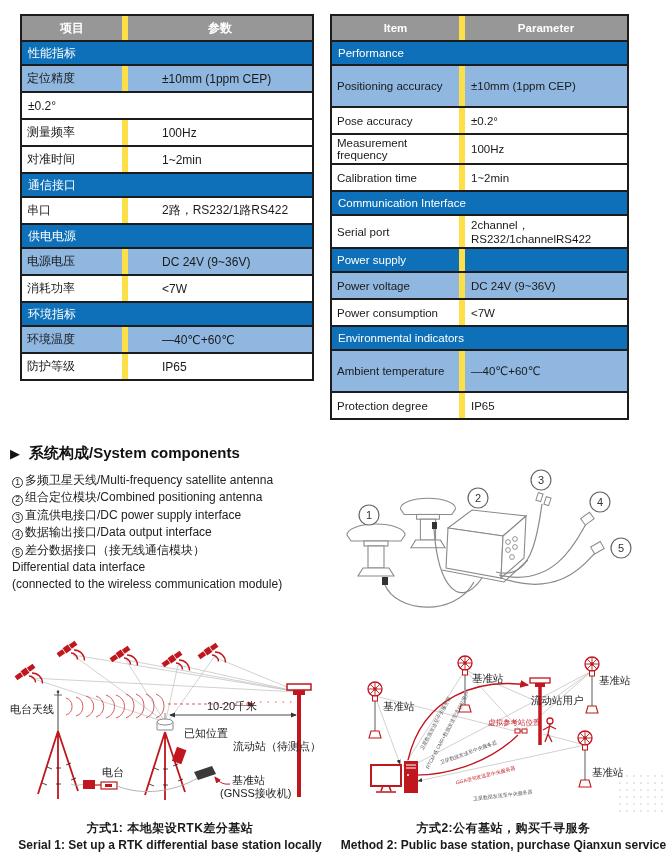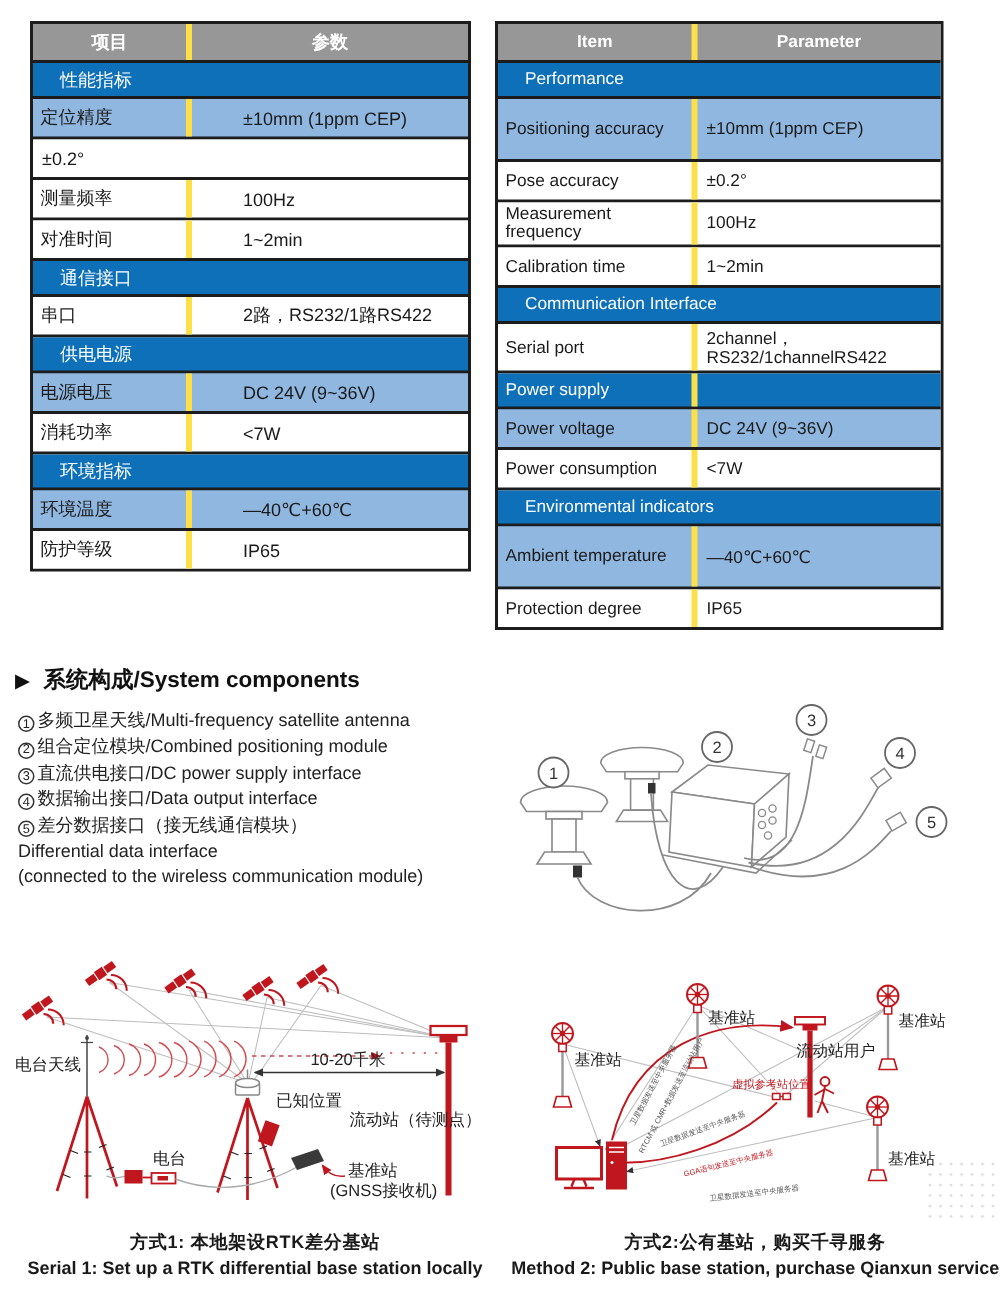--- a/index.html
+++ b/index.html
@@ -4,29 +4,29 @@
 <style>
   html,body{margin:0;padding:0;}
   body{width:671px;height:864px;position:relative;background:#fff;overflow:hidden;
        font-family:"Liberation Sans","DejaVu Sans",sans-serif;color:#1a1a1a;}
   .abs{position:absolute;}
   
   .spec-table{border:2px solid #1c1c1c;background:#fff;font-size:12px;}
   .trow{display:flex;border-bottom:2px solid #1c1c1c;align-items:stretch;}
   .trow:last-child{border-bottom:none;}
   .tcell{display:flex;align-items:center;padding:2px 6px;box-sizing:border-box;}
-  .c1{border-right:4px solid #fde047;flex:0 0 auto;padding-left:5px;padding-right:2px;}
+  .c1{border-right:6px solid #fde047;flex:0 0 auto;padding-left:5px;padding-right:2px;}
   .c2{flex:1 1 auto;}
   .t-cn .c1{width:106px;}
   .t-en .c1{width:133px;}
   .t-en{font-size:11.5px;}
   .thead{background:#979797;color:#fff;font-weight:bold;min-height:24px;}
   .thead .tcell{justify-content:center;padding:2px;}
   .sect{background:#0d70b8;color:#fff;min-height:22px;}
-  .sect .cfull{display:flex;align-items:center;padding:2px 18px;width:100%;box-sizing:border-box;}
+  .sect .cfull{display:flex;align-items:center;padding:2px 6px;width:100%;box-sizing:border-box;}
   .row{min-height:25px;background:#fff;}
   .t-cn .row{min-height:25px;gap:28px;}
   .hl{background:#8fb7e0;}
   .tall{min-height:40px;}
   
   .sec-heading{left:10px;top:444px;display:flex;align-items:center;gap:9px;
                font-size:15px;font-weight:bold;color:#111;}
   .sec-heading .tri{font-size:13px;line-height:1;}
   .comp-list{left:12px;top:472px;font-size:12px;line-height:17.4px;color:#222;width:320px;}
   .li-row{white-space:nowrap;}
@@ -151,21 +151,21 @@
     </div>
   </div>
 
 <div class="abs sec-heading">
   <span class="tri">▶</span>
   <span>系统构成/System components</span>
 </div>
 
 <div class="abs comp-list" id="comp-list">
     <div class="li-row"><span class="circ">1</span><span class="li-text">多频卫星天线/Multi-frequency satellite antenna</span></div>
-    <div class="li-row"><span class="circ">2</span><span class="li-text">组合定位模块/Combined positioning module</span></div>
+    <div class="li-row"><span class="circ">2</span><span class="li-text">组合定位模块/Combined positioning antenna</span></div>
     <div class="li-row"><span class="circ">3</span><span class="li-text">直流供电接口/DC power supply interface</span></div>
     <div class="li-row"><span class="circ">4</span><span class="li-text">数据输出接口/Data output interface</span></div>
     <div class="li-row"><span class="circ">5</span><span class="li-text">差分数据接口（接无线通信模块）</span></div>
     <div class="li-row"><span class="li-text">Differential data interface</span></div>
     <div class="li-row"><span class="li-text">(connected to the wireless communication module)</span></div>
   </div>
 
 <svg class="abs" style="left:336px;top:460px;" width="330" height="158" viewBox="0 0 330 158">
   <defs>
     <g id="antg" stroke="#8a8a8a" stroke-width="1.1" fill="#fff">

